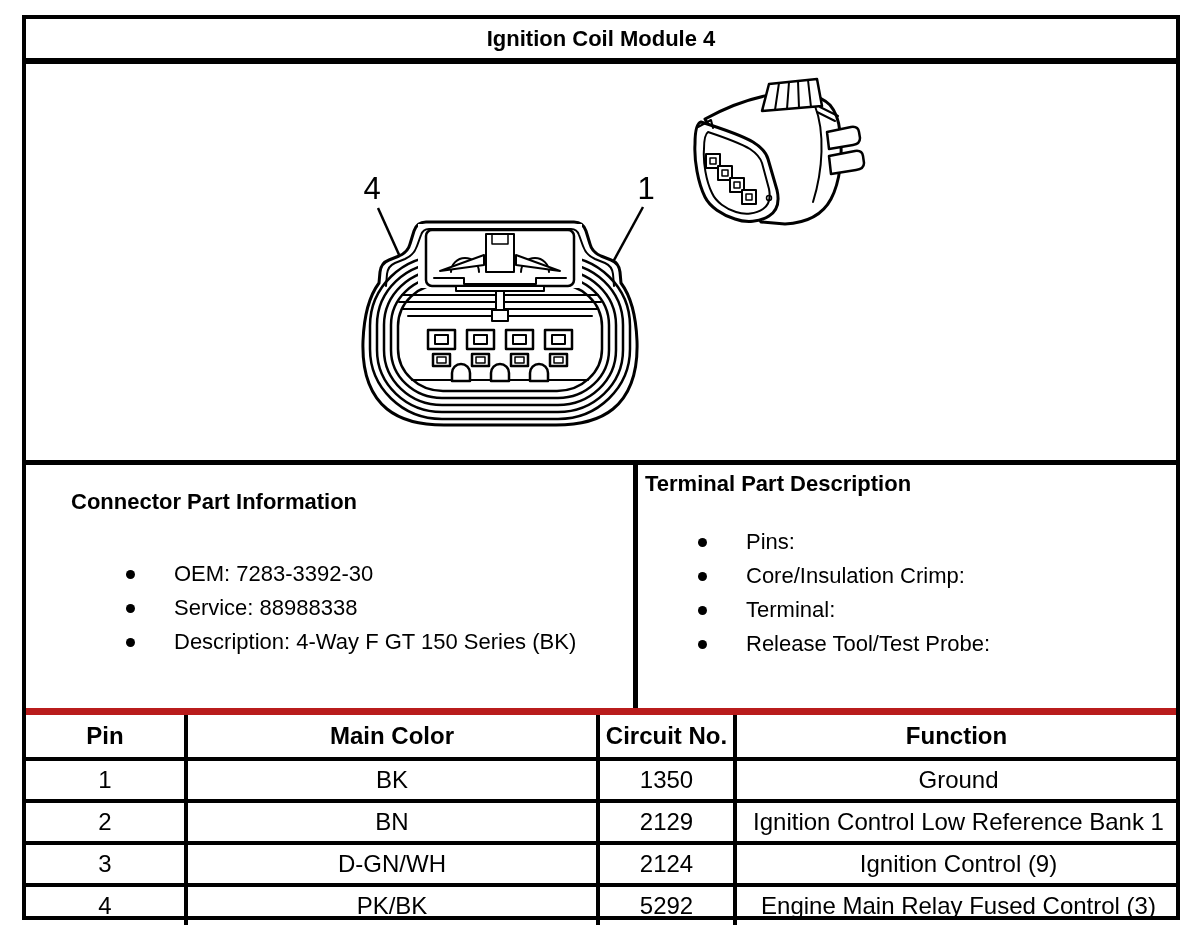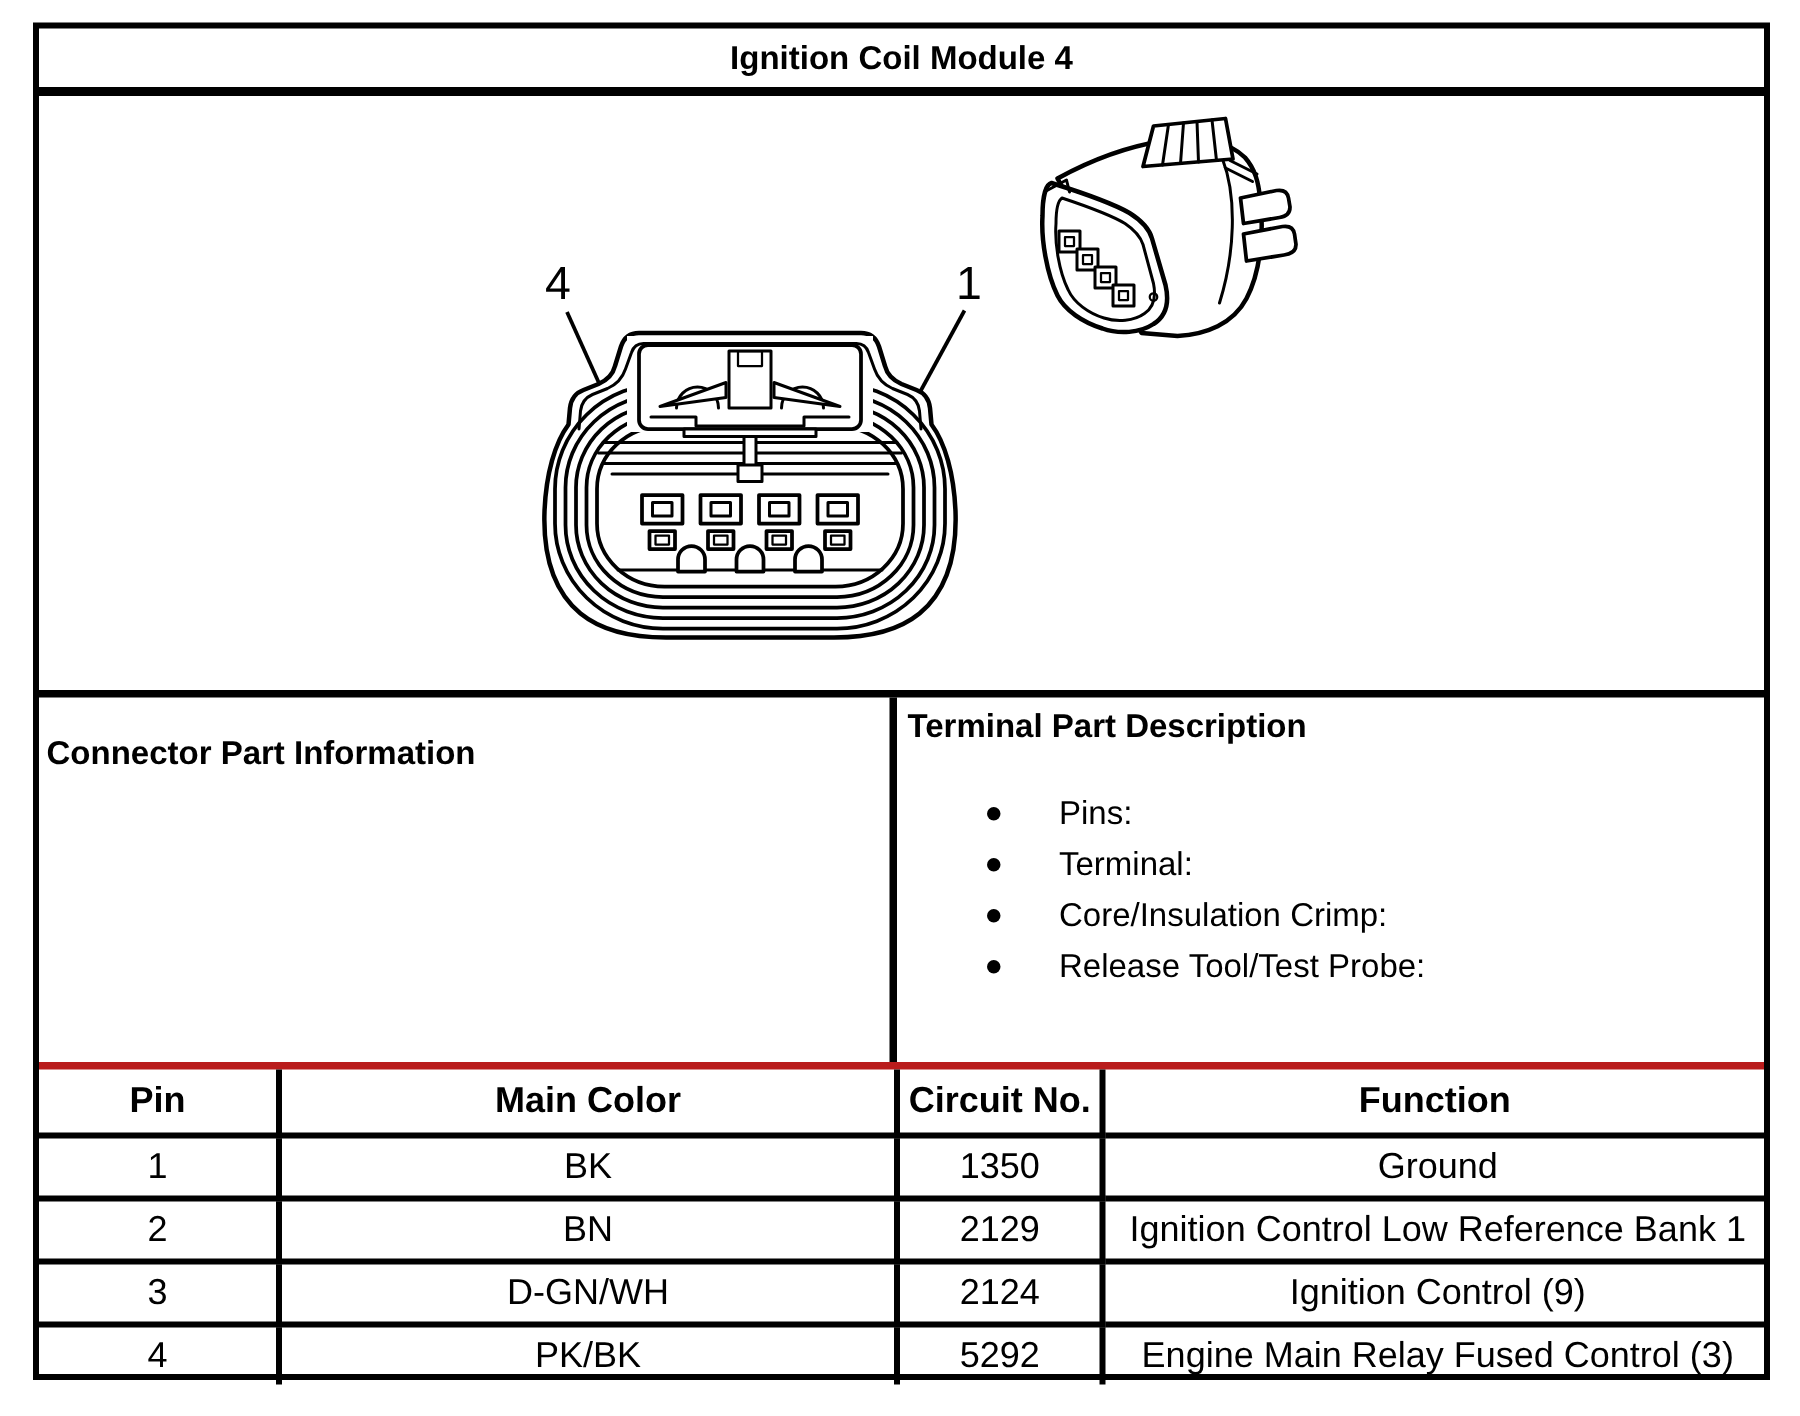--- a/index.html
+++ b/index.html
@@ -52,23 +52,24 @@
     top: 108px;
     font-size: 31px;
     text-align: center;
     line-height: 34px;
   }
   .pin-callout.left  { left: 326px; }
   .pin-callout.right { left: 600px; }
   
   .info-row {
     height: 243px;
-    border-bottom: 5px solid #b91c1c;
+    border-bottom: 7px solid #b91c1c;
     display: flex;
     flex: 0 0 auto;
+    padding-left: 40px;
   }
   .info-cell { overflow: hidden; }
   .connector-cell { width: 567px; border-right: 5px solid #000; flex: 0 0 auto; }
   .terminal-cell  { flex: 1 1 auto; }
   .info-cell h2 {
     margin: 0;
     font-size: 22px;
     font-weight: bold;
     line-height: 26px;
   }
@@ -261,28 +262,33 @@
           <rect x="81" y="124" width="6" height="6"></rect>
         </g>
       </g>
     </svg>
   </div>
 
   <div class="info-row">
 
     <div class="info-cell connector-cell">
       <h2>Connector Part Information</h2>
+      <ul>
+        <li>OEM: 7283-3392-30</li>
+        <li>Service: 88988338</li>
+        <li>Description: 4-Way F GT 150 Series (BK)</li>
+      </ul>
     </div>
 
     <div class="info-cell terminal-cell">
       <h2>Terminal Part Description</h2>
       <ul>
         <li>Pins:</li>
+        <li>Core/Insulation Crimp:</li>
         <li>Terminal:</li>
-        <li>Core/Insulation Crimp:</li>
         <li>Release Tool/Test Probe:</li>
       </ul>
     </div>
   </div>
 
   <div class="table-wrap">
     <table class="pinout">
       <colgroup>
         <col style="width:160px">
         <col style="width:412px">

